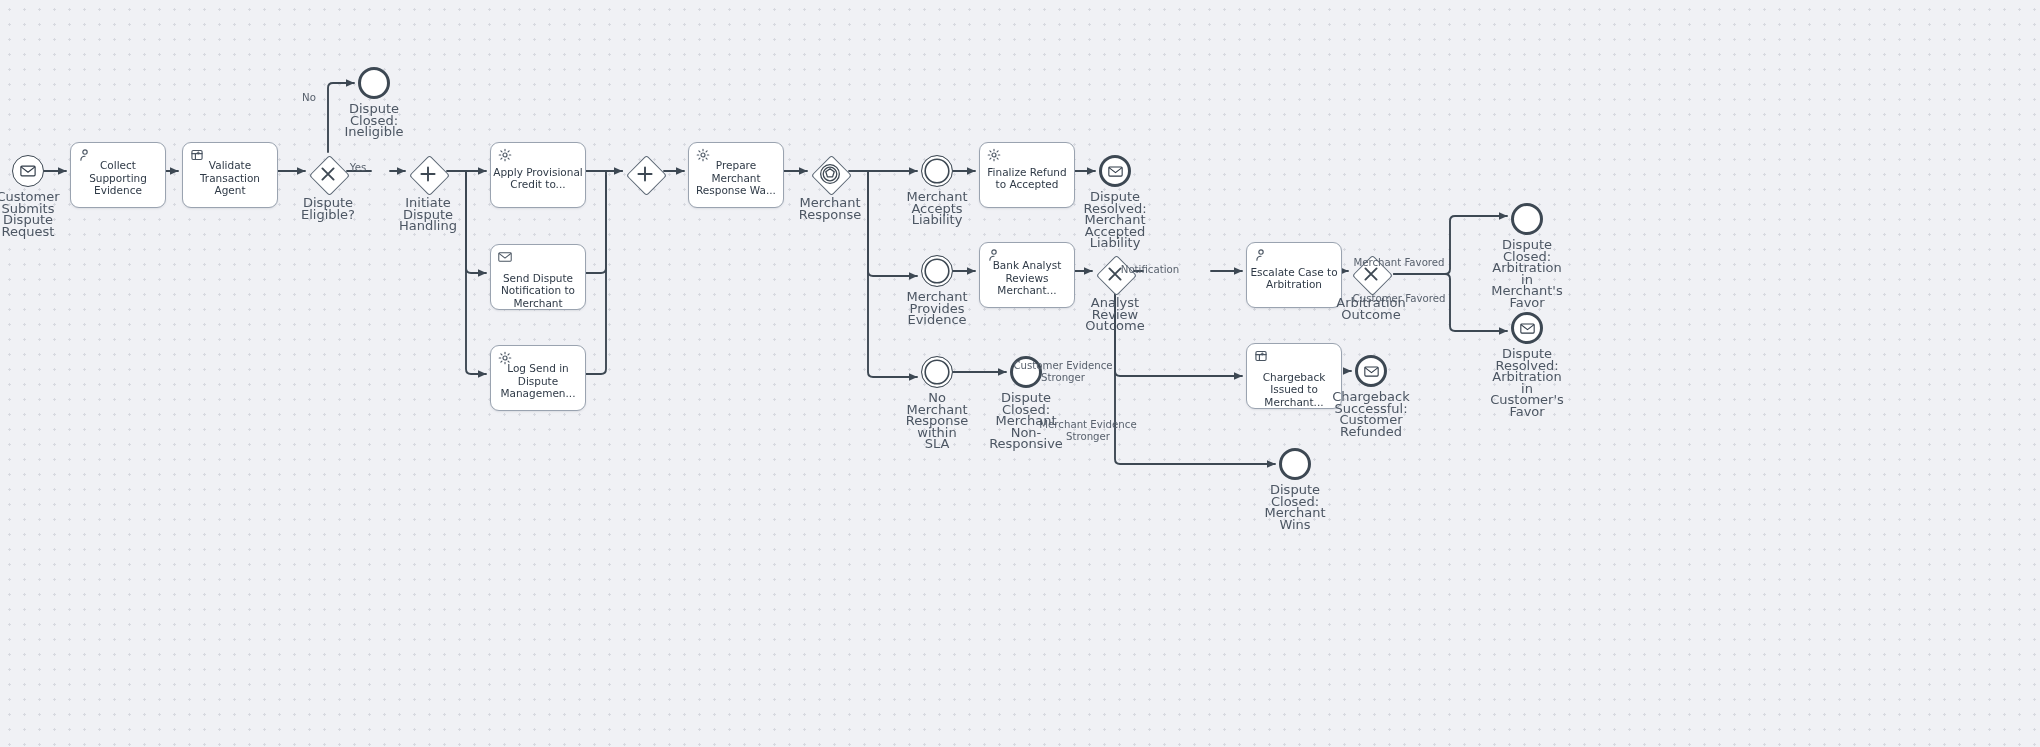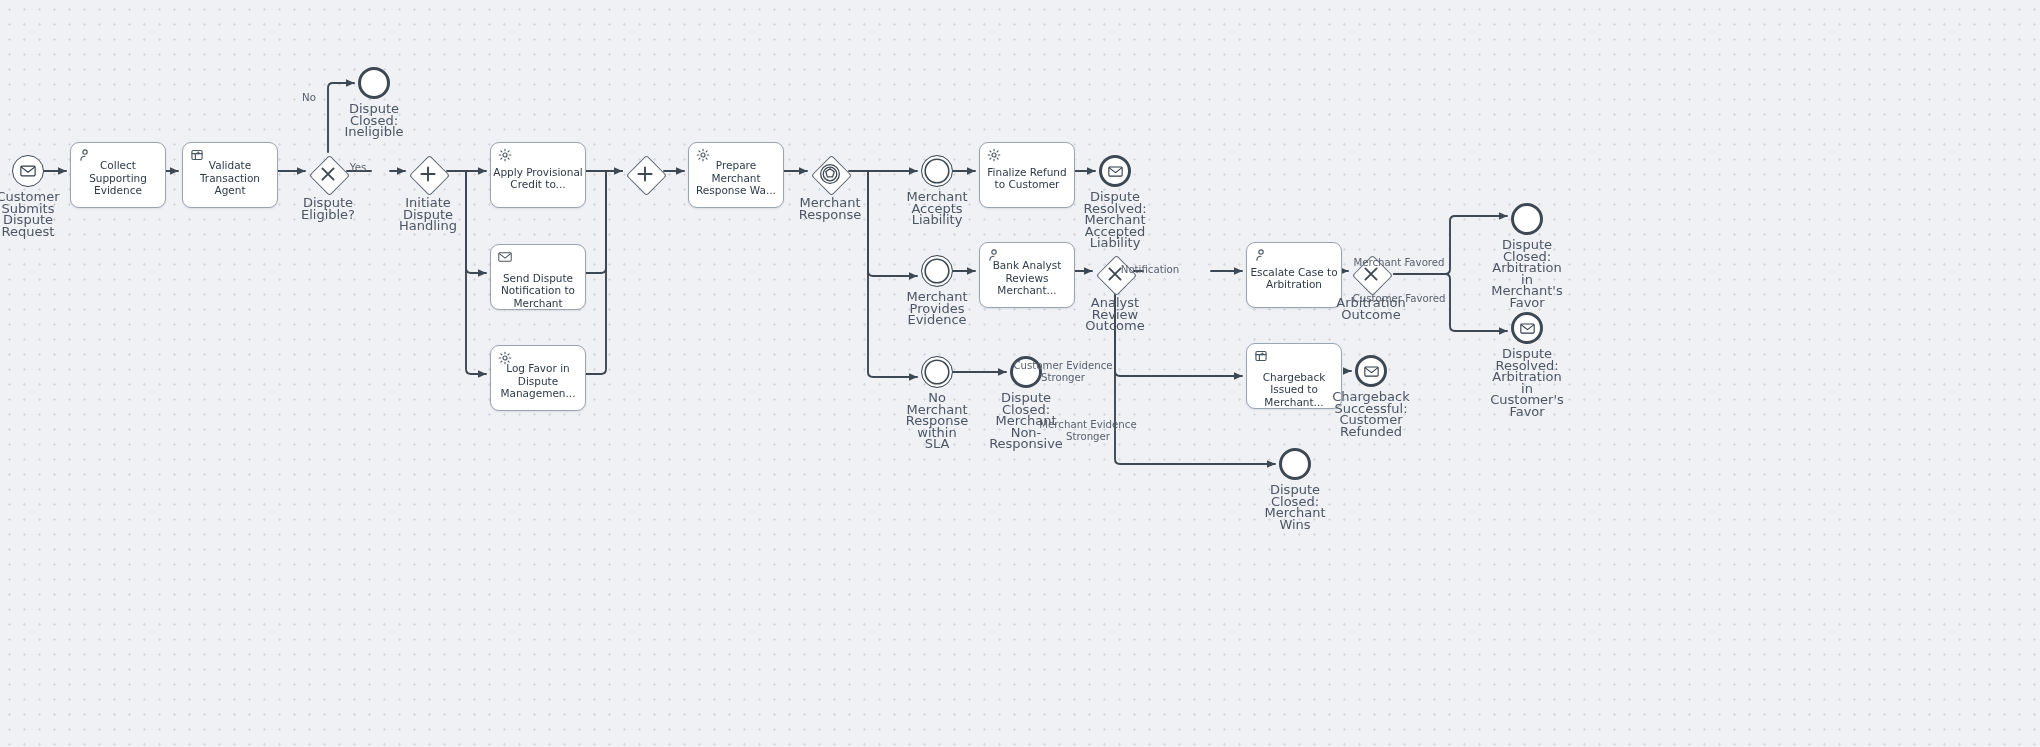--- a/index.html
+++ b/index.html
@@ -195,21 +195,21 @@
         </span>
         <span class="tlabel">Send Dispute Notification to Merchant</span>
       </div>
       <div class="node task" style="left: 490px; top: 345px;">
         <span class="ticon">
           <svg width="14" height="14" viewBox="0 0 16 16">
             <circle cx="8" cy="8" r="2.3" stroke="currentColor" fill="none" stroke-width="1.3" stroke-linecap="round" stroke-linejoin="round"></circle>
             <path d="M8 1.4v1.7M8 12.9v1.7M1.4 8h1.7M12.9 8h1.7M3.3 3.3l1.2 1.2M11.5 11.5l1.2 1.2M12.7 3.3l-1.2 1.2M4.5 11.5l-1.2 1.2" stroke="currentColor" fill="none" stroke-width="1.3" stroke-linecap="round" stroke-linejoin="round"></path>
           </svg>
         </span>
-        <span class="tlabel">Log Favor in Dispute Managemen...</span>
+        <span class="tlabel">Log Send in Dispute Managemen...</span>
       </div>
       <div class="node gw" style="left: 626px; top: 155px;">
         <div class="dia"></div>
          <span class="gicon">
           <svg width="20" height="20" viewBox="0 0 20 20">
             <path d="M10 3.4 V16.6 M3.4 10 H16.6" stroke="#3d4853" fill="none" stroke-width="1.9" stroke-linecap="round"></path>
           </svg>
         </span>
       </div>
       <div class="node task" style="left: 688px; top: 142px;">
@@ -232,21 +232,21 @@
         </span>
       </div>
       <div class="node ev inter" style="left: 921px; top: 155px;"></div>
       <div class="node task" style="left: 979px; top: 142px;">
         <span class="ticon">
           <svg width="14" height="14" viewBox="0 0 16 16">
             <circle cx="8" cy="8" r="2.3" stroke="currentColor" fill="none" stroke-width="1.3" stroke-linecap="round" stroke-linejoin="round"></circle>
             <path d="M8 1.4v1.7M8 12.9v1.7M1.4 8h1.7M12.9 8h1.7M3.3 3.3l1.2 1.2M11.5 11.5l1.2 1.2M12.7 3.3l-1.2 1.2M4.5 11.5l-1.2 1.2" stroke="currentColor" fill="none" stroke-width="1.3" stroke-linecap="round" stroke-linejoin="round"></path>
           </svg>
         </span>
-        <span class="tlabel">Finalize Refund to Customer</span>
+        <span class="tlabel">Finalize Refund to Accepted</span>
       </div>
       <div class="node ev end" style="left: 1099px; top: 155px;">
         <span class="eicon">
           <svg width="15" height="15" viewBox="0 0 18 14">
             <rect x="1" y="1.5" width="16" height="11" rx="1.2" stroke="currentColor" fill="none" stroke-width="1.3" stroke-linecap="round" stroke-linejoin="round"></rect>
             <path d="M1.6 2.6 L9 8.4 L16.4 2.6" stroke="currentColor" fill="none" stroke-width="1.3" stroke-linecap="round" stroke-linejoin="round"></path>
           </svg>
         </span>
       </div>
       <div class="node ev inter" style="left: 921px; top: 255px;"></div>

